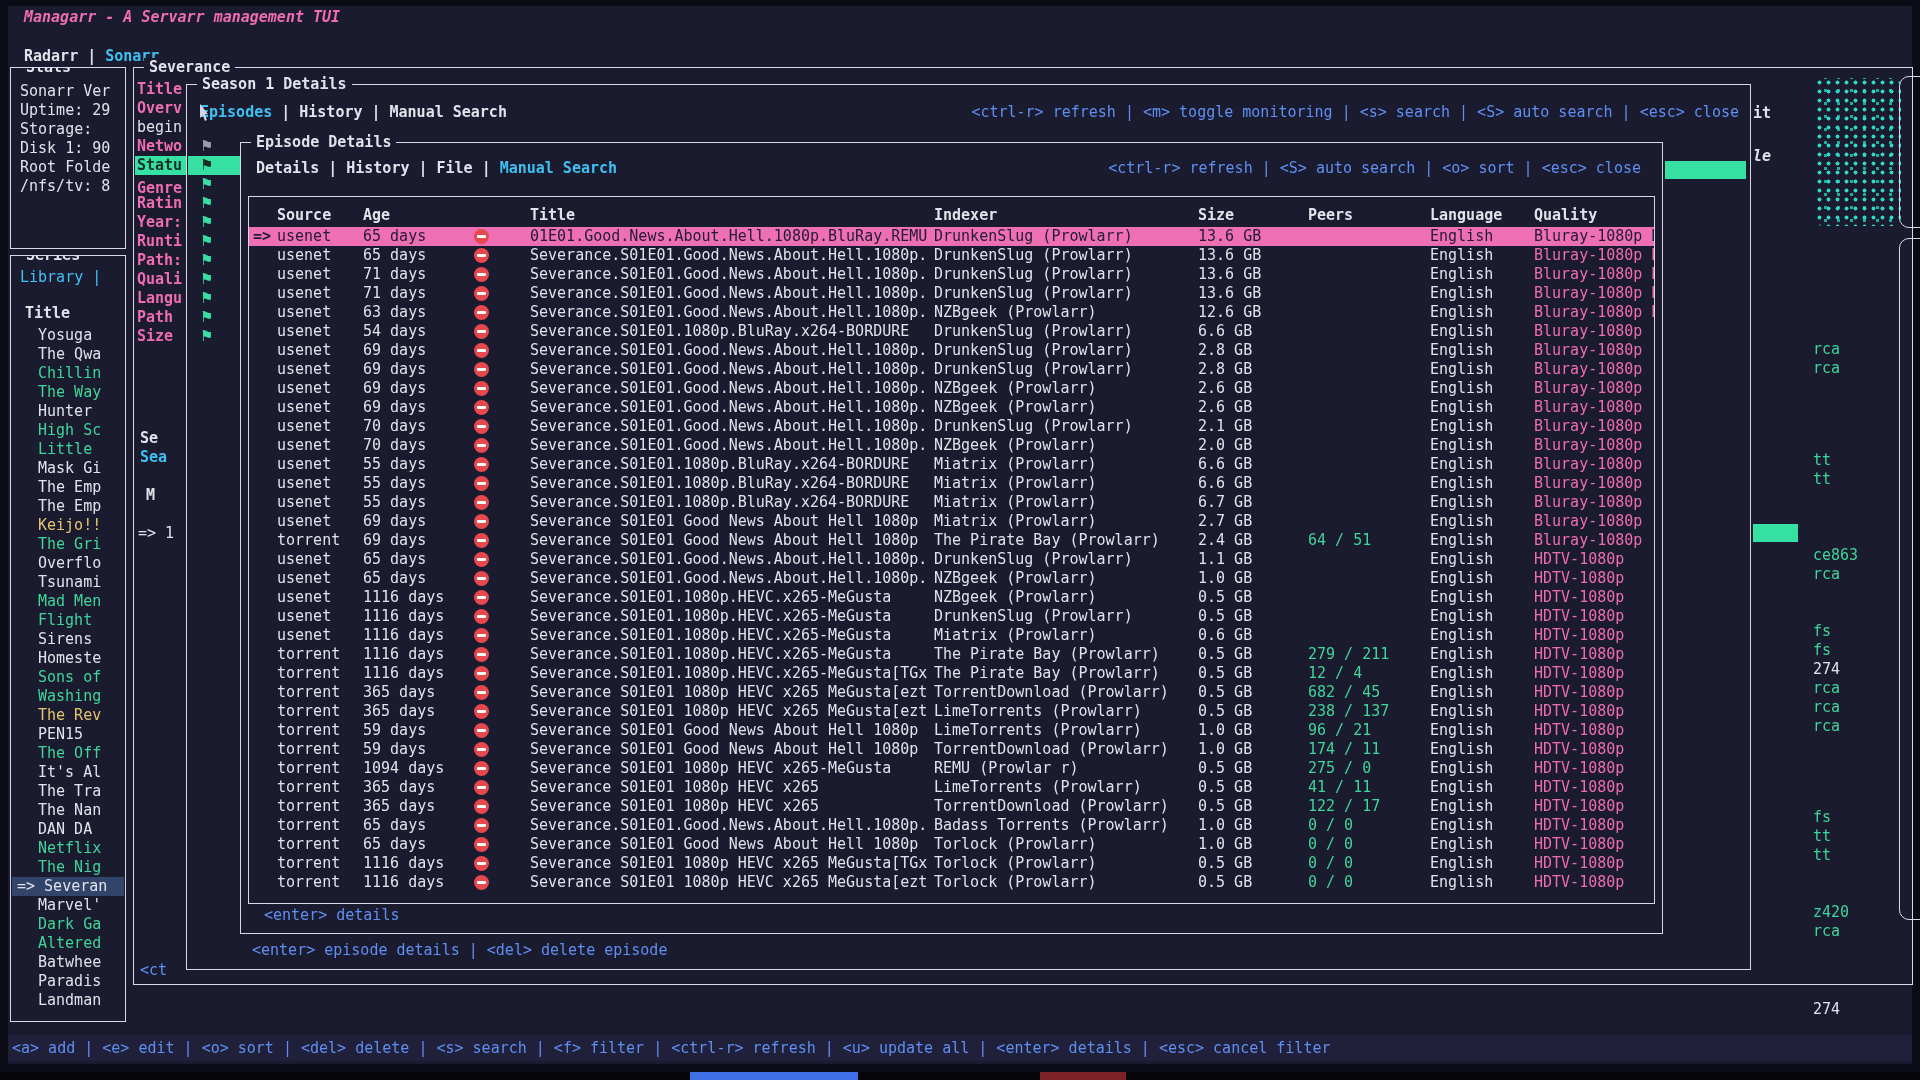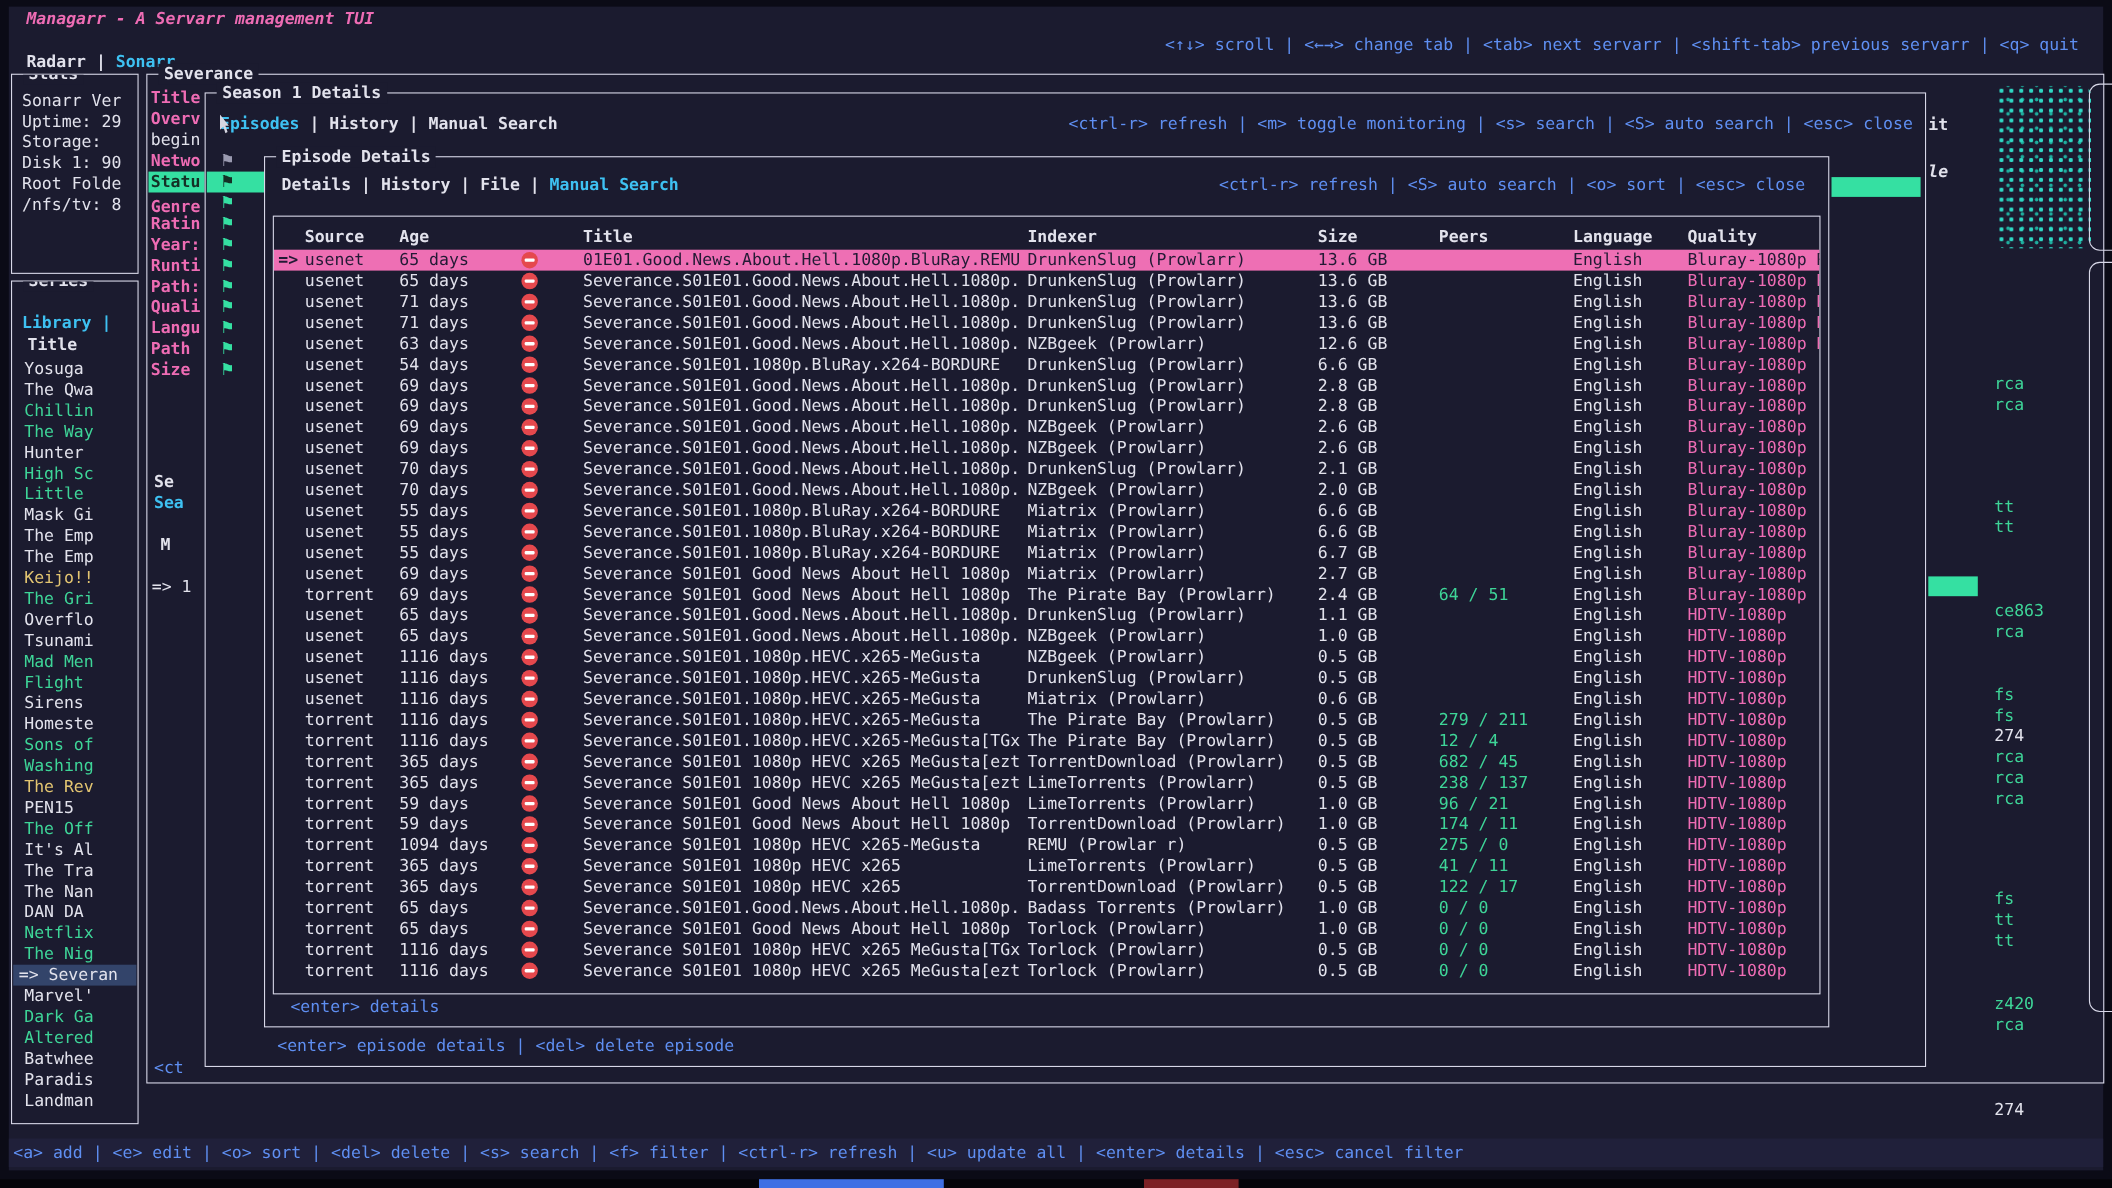--- a/index.html
+++ b/index.html
@@ -18,24 +18,24 @@
   .tab{color:var(--white);}
   .tab.active{color:var(--cyan);}
   .sep{color:var(--white);padding:0 9px;}
   .box{position:absolute;border:1px solid var(--border);background:var(--panel);}
   .btitle{position:absolute;top:-10px;left:10px;background:var(--panel);padding:0 5px;font-weight:bold;white-space:nowrap;}
   
   #statsBox{left:10px;top:67px;width:114px;height:180px;overflow:hidden;}
   #statsLines{position:absolute;top:14px;left:9px;right:1px;}
   .stat-line{height:19px;white-space:nowrap;overflow:hidden;}
   #seriesBox{left:10px;top:255px;width:114px;height:765px;overflow:hidden;}
-  .series-tab{position:absolute;top:28px;left:9px;color:var(--cyan);font-weight:bold;white-space:nowrap;}
+  .series-tab{position:absolute;top:12px;left:9px;color:var(--cyan);font-weight:normal;white-space:nowrap;}
   .series-header{position:absolute;top:48px;left:14px;font-weight:bold;}
   #seriesList{position:absolute;top:70px;left:1px;right:1px;}
-  .s-item{height:19px;padding-left:10px;white-space:nowrap;overflow:hidden;}
+  .s-item{height:19px;padding-left:26px;white-space:nowrap;overflow:hidden;}
   .s-item.green{color:var(--green);}
   .s-item.yellow{color:var(--yellow);}
   .s-item.white{color:var(--white);}
   .s-item.sel{background:#33446a;color:var(--white);padding-left:5px;}
   
   #sevBox{left:133px;top:67px;width:1778px;height:916px;}
   .field{position:absolute;left:137px;width:49px;overflow:hidden;white-space:nowrap;color:var(--magenta);font-weight:bold;height:19px;}
   .field.white{color:var(--white);font-weight:normal;}
   .field.fsel{background:var(--selgreen);color:#143026;left:135px;width:51px;padding-left:2px;}
   
@@ -98,21 +98,20 @@
     clip-path:polygon(0 0,0 78%,23% 62%,38% 95%,53% 89%,38% 57%,62% 57%);z-index:50;}
 </style>
 </head>
 <body>
 
 <div class="screen">
   <div class="term"></div>
 
   <div class="line app-title">Managarr - A Servarr management TUI</div>
   <div class="line" id="servarrTabs"><span class="tab">Radarr</span><span class="sep">|</span><span class="tab active">Sonarr</span></div>
-  <div class="line top-keys">&lt;↑↓&gt; scroll | &lt;←→&gt; change tab | &lt;tab&gt; next servarr | &lt;shift-tab&gt; previous servarr | &lt;q&gt; quit</div>
 
   <div class="box" id="statsBox">
     <span class="btitle">Stats</span>
     <div id="statsLines">
         <div class="stat-line">Sonarr Ver</div>
         <div class="stat-line">Uptime: 29</div>
         <div class="stat-line">Storage:</div>
         <div class="stat-line">Disk 1: 90</div>
         <div class="stat-line">Root Folde</div>
         <div class="stat-line">/nfs/tv: 8</div>

